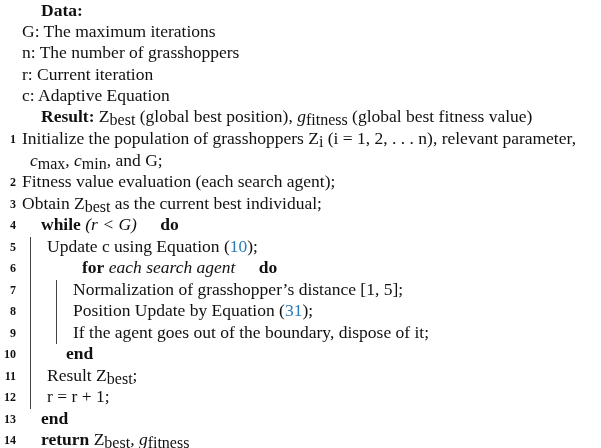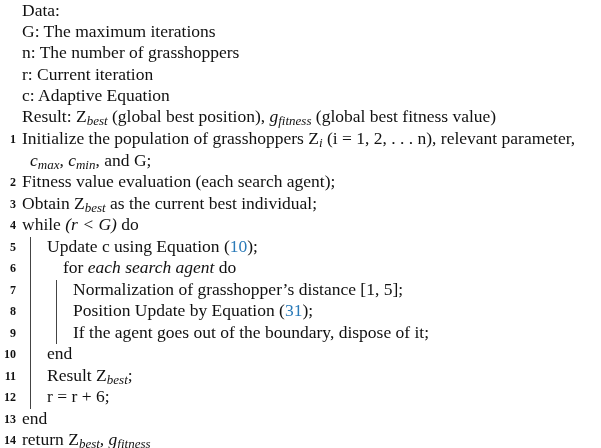--- a/index.html
+++ b/index.html
@@ -3,23 +3,23 @@
 <meta charset="utf-8">
 <style>
   html, body { margin: 0; padding: 0; background: #ffffff; }
   body { width: 601px; height: 448px; position: relative; overflow: hidden;
          font-family: "DejaVu Serif", "Liberation Serif", serif; color: #111; }
   .row { position: absolute; left: 0; height: 21px; line-height: 21px;
          font-family: "Liberation Serif", serif; font-size: 17.5px; white-space: nowrap; }
   .num { position: absolute; width: 16px; text-align: right; font-size: 12px; font-weight: bold;
          font-family: "Liberation Serif", serif; left: 0; top: 1px; }
   .txt { position: absolute; left: 22px; }
-  .b { font-weight: normal; }
+  .b { font-weight: bold; margin-left: 19px; }
   .i { font-style: italic; }
-  sub { font-size: 13px; font-style: italic; vertical-align: -3px; line-height: 0; }
+  sub { font-size: 16px; vertical-align: -3px; line-height: 0; }
   .link { color: #2a7ab8; }
   .vbar { position: absolute; width: 1px; background: #444; }
 </style>
 </head>
 <body>
 
 <div>
 
   <div class="row" style="top:0px">
     <span class="txt b">Data:</span>
@@ -97,21 +97,21 @@
     <span class="txt b" style="left:47px">end</span>
   </div>
 
   <div class="row" style="top:365px">
     <span class="num">11</span>
     <span class="txt" style="left:47px"><span>Result Z</span><sub>best</sub><span>;</span></span>
   </div>
 
   <div class="row" style="top:386px">
     <span class="num">12</span>
-    <span class="txt" style="left:47px">r = r + 6;</span>
+    <span class="txt" style="left:47px">r = r + 1;</span>
   </div>
 
   <div class="row" style="top:408px">
     <span class="num">13</span>
     <span class="txt b">end</span>
   </div>
 
   <div class="row" style="top:429px">
     <span class="num">14</span>
     <span class="txt"><span class="b">return</span><span> Z</span><sub>best</sub><span class="i">, g</span><sub>fitness</sub></span>

